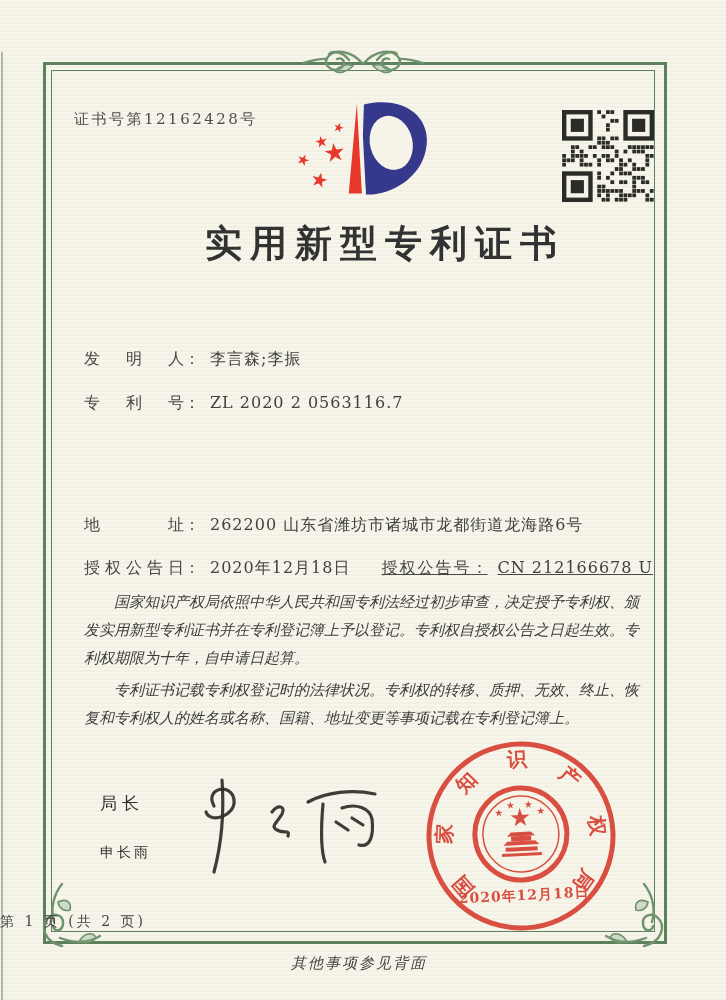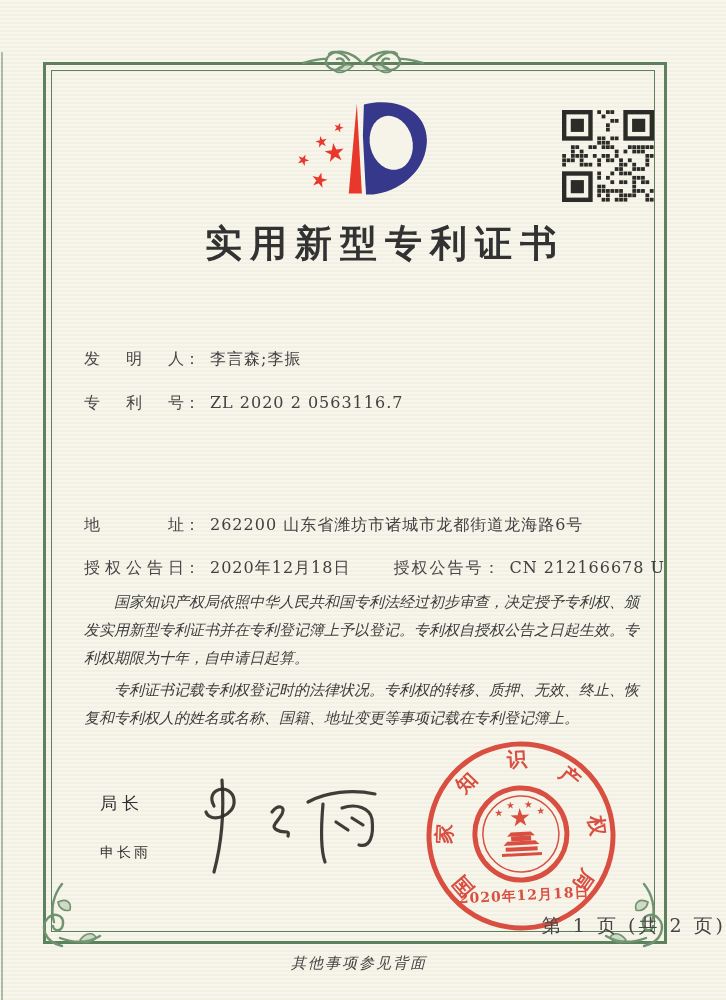--- a/index.html
+++ b/index.html
@@ -38,40 +38,40 @@
   .qr-mod{fill:var(--qr-ink);}
   .qr-paper{fill:var(--paper);}
 
   .title{position:absolute;left:0;right:0;top:219px;text-align:center;
     font-size:37px;font-weight:600;letter-spacing:8px;color:#323232;padding-left:44px;}
 
   .field-row{position:absolute;left:84px;font-size:16px;color:#474747;white-space:nowrap;}
   .flabel{display:inline-block;width:100px;text-align:justify;text-align-last:justify;text-justify:inter-character;vertical-align:bottom;}
   .colon{margin-right:10px;}
   .fvalue{color:#414141;letter-spacing:1px;}
-  .grant-second{margin-left:38px;}
+  .grant-second{margin-left:26px;text-decoration:underline;}
   .grant-second .glabel{letter-spacing:2px;}
 
   .body-text{position:absolute;left:84px;top:588px;width:564px;font-size:15px;
     line-height:28px;color:#3c3c3c;font-style:italic;}
   .body-text p{margin:0 0 4px 0;text-indent:2em;font-style:italic;}
 
   .director-title{position:absolute;left:100px;top:792px;font-size:17px;letter-spacing:5px;color:#2f2f2f;}
   .director-name{position:absolute;left:100px;top:844px;font-size:14px;letter-spacing:3px;color:#2f2f2f;}
 
   .signature{position:absolute;left:180px;top:772px;width:220px;height:105px;}
   .sig-stroke{fill:none;stroke:#2e2c28;stroke-width:3.2;stroke-linecap:round;opacity:.92;}
 
   .seal{position:absolute;left:423px;top:738px;width:196px;height:196px;opacity:.88;transform:rotate(-3deg);}
   .seal-line{fill:none;stroke:var(--seal-red);}
   .seal-fill{fill:var(--seal-red);}
   .seal-char{font-size:20px;font-weight:700;fill:var(--seal-red);font-family:"DejaVu Serif",serif;}
   .seal-date{font-size:14px;font-weight:700;fill:var(--seal-red);letter-spacing:1px;font-family:"DejaVu Serif",serif;}
 
-  .page-footer{position:absolute;left:0;right:0;top:913px;text-align:right;font-size:19px;letter-spacing:3px;color:#444;}
+  .page-footer{position:absolute;left:0;right:0;top:913px;text-align:left;font-size:14px;letter-spacing:3px;color:#444;}
   .back-note{position:absolute;left:0;right:8px;top:954px;text-align:center;font-size:15px;letter-spacing:2px;color:#454545;font-style:italic;}
 </style>
 </head>
 <body>
 
 <div class="page">
   <div class="scan-edge"></div>
 
   <div class="frame-outer"></div>
   <div class="frame-inner"></div>
@@ -92,20 +92,21 @@
       <path class="orn-stroke" d="M22,40 C18,26 22,12 30,2"></path>
       <path class="orn-leaf" d="M26,20 C34,16 40,20 38,28 C32,30 27,26 26,20 Z"></path>
       <path class="orn-stroke" d="M28,56 C44,62 58,60 68,54"></path>
       <path class="orn-leaf" d="M48,58 C54,50 62,50 64,56 C58,62 50,62 48,58 Z"></path>
     </g>
   </svg>
   <svg class="ornament" style="left:604px;top:882px;width:70px;height:70px;" viewBox="0 0 70 70">
     <use href="#corner-orn" transform="translate(70,0) scale(-1,1)"></use>
   </svg>
 
+  <div class="cert-number">证书号第12162428号</div>
 
   <svg class="logo" viewBox="0 0 170 110">
 
     <path class="logo-blue" d="M77,5 C118,-4 142,18 139,45 C136,74 110,91 86,94 L79,94 L76,36 Z"></path>
     <ellipse class="logo-hole" cx="104" cy="43" rx="21" ry="27" transform="rotate(-14 104 43)"></ellipse>
     <path class="logo-hole" d="M72,2 L79,96 L74,96 L67,2 Z"></path>
 
     <polygon class="logo-red" points="70,4 62,93 75,93"></polygon>
 
     <g class="logo-red">

